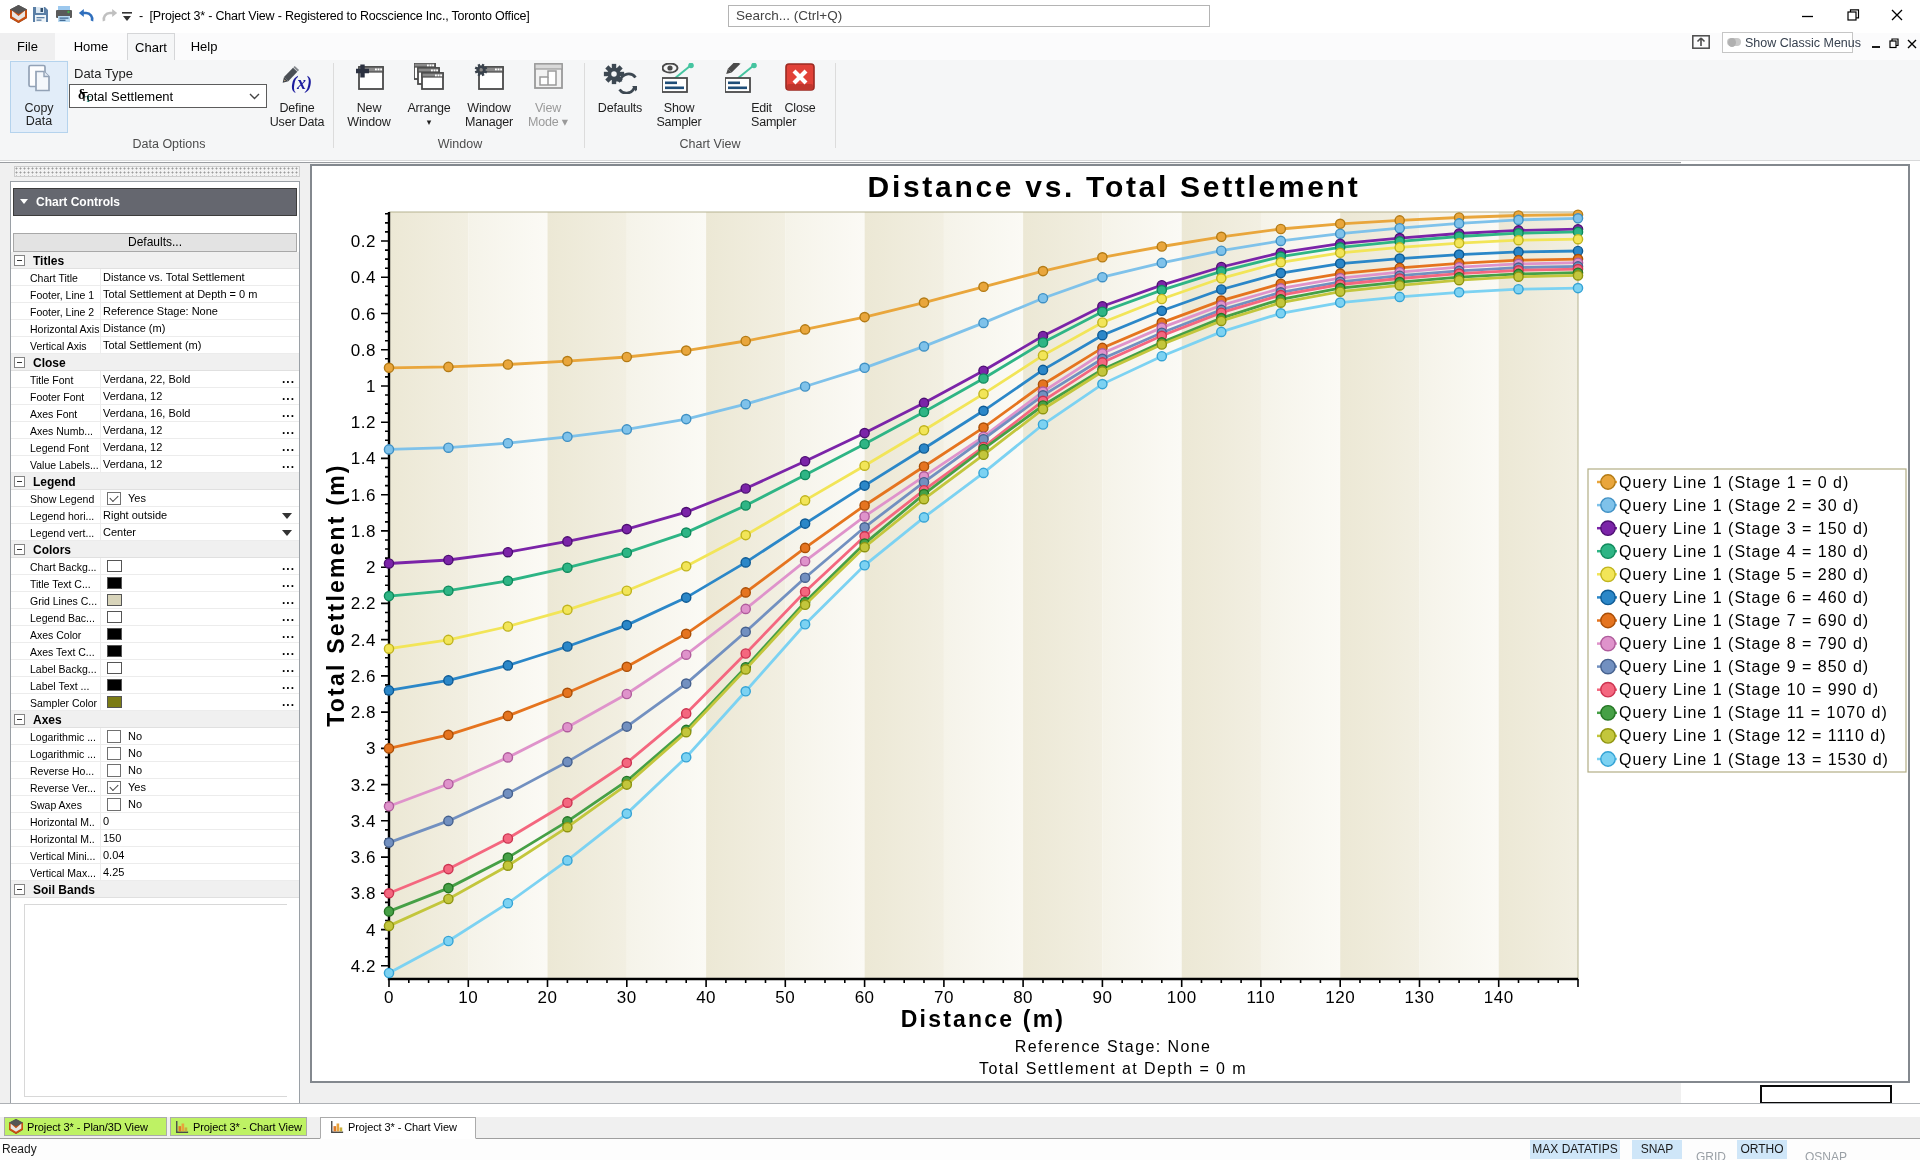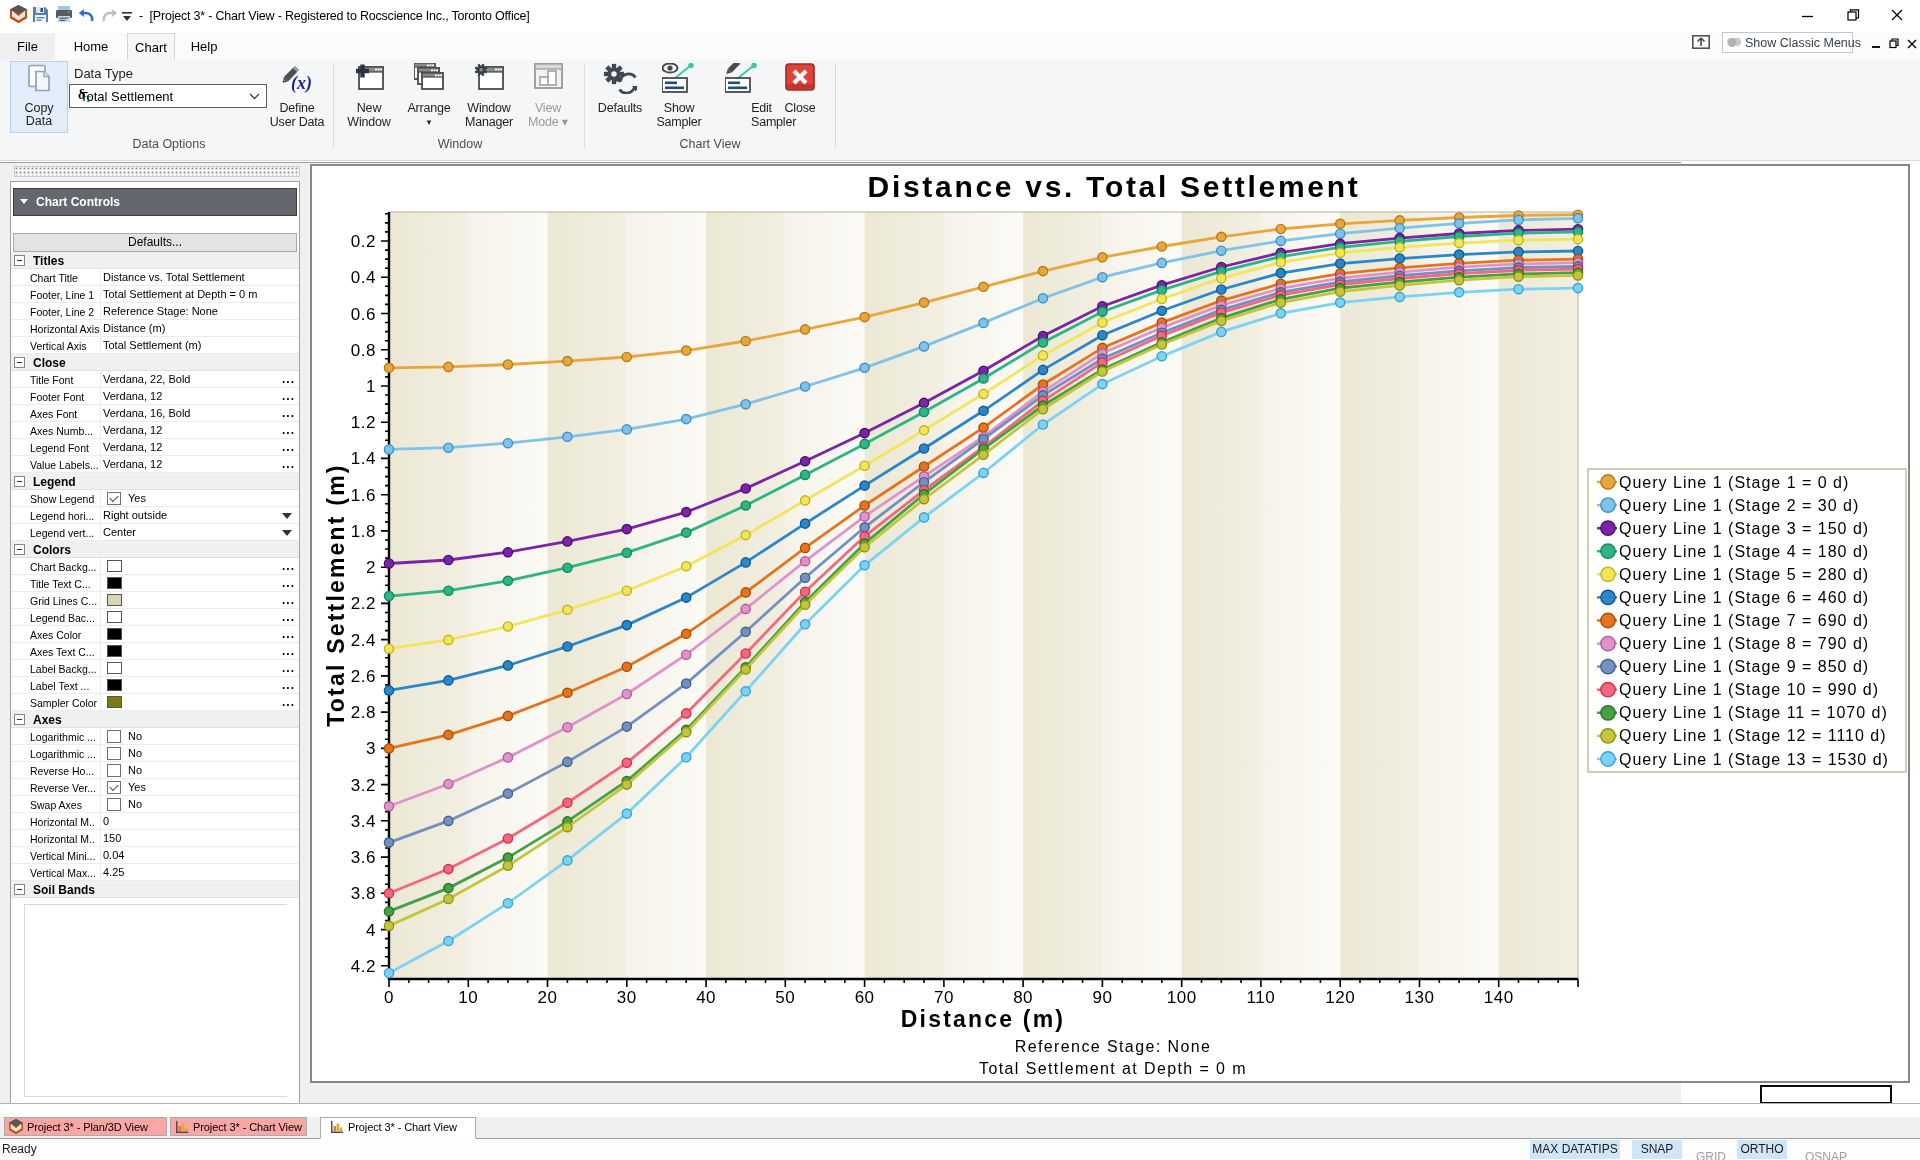--- a/index.html
+++ b/index.html
@@ -27,21 +27,21 @@
 .psec .minus::after { content:""; position:absolute; left:2px; top:4px; width:5px; height:1px; background:#333; }
 .psec .sname { position:absolute; left:22px; top:2px; }
 .swatch { position:absolute; left:96px; top:2px; width:15px; height:12px; border:1px solid #555; }
 .cbx { position:absolute; left:96px; top:1.5px; width:13.5px; height:13.5px; border:1px solid #707070; background:#fff; }
 .cbx.ck::after { content:""; position:absolute; left:2px; top:2px; width:7px; height:4px; border-left:1.6px solid #444; border-bottom:1.6px solid #444; transform:rotate(-45deg); }
 .ddarrow { position:absolute; right:7px; top:6px; width:0; height:0; border-left:5px solid transparent; border-right:5px solid transparent; border-top:6px solid #333; }
 #chartwin { position:absolute; left:310px; top:1px; width:1600px; height:919px; background:#fff; border:2px solid #83888e; }
 #minibox { position:absolute; left:1760px; top:922px; width:132px; height:19px; background:#fff; border:2px solid #0a0a0a; }
 #bottomstrip { position:absolute; left:0; top:1103px; width:1920px; height:14px; background:#fff; border-top:1px solid #aeb1b5; }
 #tabbar { position:absolute; left:0; top:1117px; width:1920px; height:22px; background:#f0f0f0; border-bottom:1px solid #9f9f9f; }
-.btab { position:absolute; top:0px; height:19px; background:#fca5a5; border:1px solid #ababab; font-size:11px; letter-spacing:-0.1px; color:#000; line-height:19px; white-space:nowrap; overflow:hidden; }
+.btab { position:absolute; top:0px; height:19px; background:#bef264; border:1px solid #ababab; font-size:11px; letter-spacing:-0.1px; color:#000; line-height:19px; white-space:nowrap; overflow:hidden; }
 .btab .ticon { display:inline-block; vertical-align:-3px; margin:0 4px 0 4px; }
 .btab.active { background:#fff; height:22px; border-bottom:1px solid #fff; }
 #statusbar { position:absolute; left:0; top:1139px; width:1920px; height:21px; background:#fdfdfd; }
 .sitem { position:absolute; top:1px; height:19px; font-size:12px; line-height:19px; padding:0; white-space:nowrap; color:#1a1a1a; }
 .sitem.on { background:#cfe6f8; }
 .sitem.off { color:#9aa0a6;margin-top:8px; }
 .winbtn { position:absolute; }
 </style></head><body>
 <div id="titlebar">
   <div class="winbtn" style="left:10px;top:5px;"><svg width="17" height="18" viewBox="0 0 17 18" style="">
@@ -72,20 +72,21 @@
       </svg></div>
   <div class="winbtn" style="left:100px;top:7px;"><svg width="18" height="16" viewBox="0 0 18 16" style="">
         <path d="M4 14 a6.2 6.2 0 0 1 6 -8 l3.5 0" fill="none" stroke="#c0c0c0" stroke-width="2.6"></path>
         <polygon points="12.2,2 12.2,10 17.2,6" fill="#c0c0c0"></polygon>
       </svg></div>
   <div class="winbtn" style="left:121px;top:9px;"><svg width="12" height="12" viewBox="0 0 12 12" style="">
         <rect x="1" y="1" width="10" height="1.6" fill="#333"></rect>
         <polygon points="2,5 10,5 6,10" fill="#333"></polygon>
       </svg></div>
   <div id="titletext">-&nbsp; [Project 3* - Chart View - Registered to Rocscience Inc., Toronto Office]</div>
+  <div id="searchbox">Search... (Ctrl+Q)</div>
   <svg class="winbtn" style="left:1795px;top:8px;" width="120" height="16" viewBox="0 0 120 16">
     <line x1="7" y1="8.5" x2="18" y2="8.5" stroke="#000" stroke-width="1.3"></line>
     <rect x="53" y="4" width="8" height="8" fill="none" stroke="#000" stroke-width="1.2"></rect>
       <path d="M55.5 4 v-2.2 h8 v8 h-2.4" fill="none" stroke="#000" stroke-width="1.2"></path>
     <path d="M97 2 l10 10 M107 2 l-10 10" stroke="#000" stroke-width="1.3"></path>
   </svg>
 </div>
 <div id="menurow">
   <div class="mtab" style="left:0px;width:55px;background:#efeff0;">File</div>
   <div class="mtab" style="left:56px;width:70px;">Home</div>

